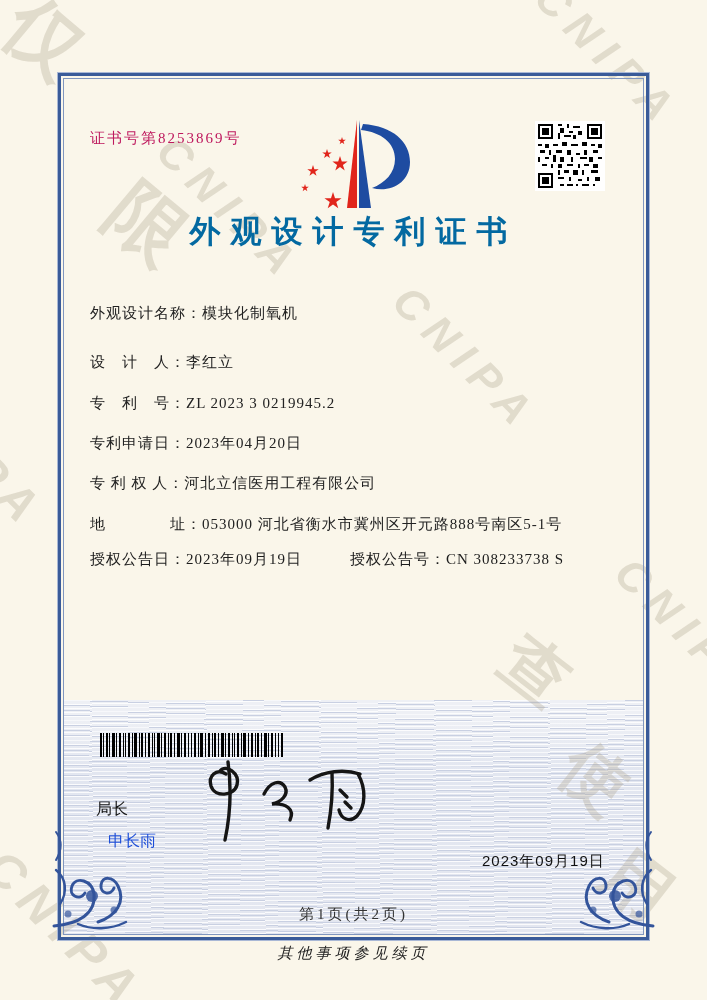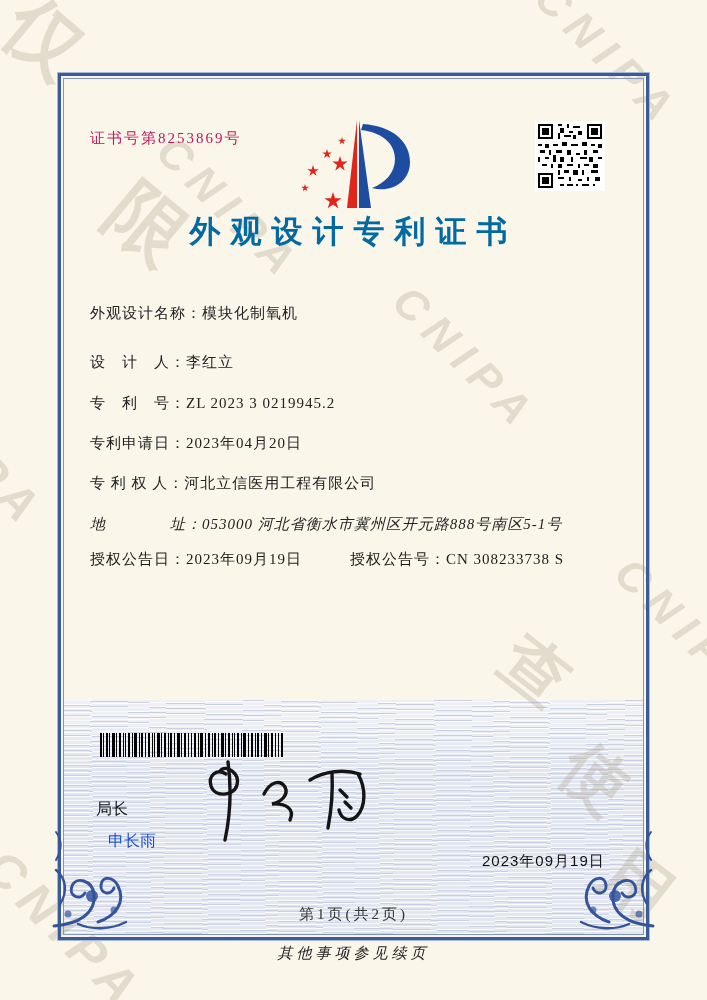--- a/index.html
+++ b/index.html
@@ -33,21 +33,21 @@
   .cert-no{ position:absolute; left:90px; top:129px; font-size:15px; letter-spacing:2px; color:#be185d; z-index:3;}
   .logo{ position:absolute; left:297px; top:114px; z-index:3; }
   .qr{ position:absolute; left:535px; top:121px; width:70px; height:70px; background:#fff; padding:3px; box-sizing:border-box; z-index:3;}
   .title{
     position:absolute; left:0; top:211px; width:100%; text-align:center; z-index:3;
     font-size:31px; font-weight:bold; letter-spacing:10px; color:#0369a1;
   }
   
   .field{ position:absolute; left:90px; font-size:15px; color:#222; z-index:3; letter-spacing:1px;margin-top:8px;}
   .field .lab{ color:#222; }
-  .f0{top:296px;} .f1{top:345px;} .f2{top:386px;} .f3{top:426px;} .f4{top:466px;} .f5{top:507px;font-style:italic;}
+  .f0{top:296px;} .f1{top:345px;} .f2{top:386px;} .f3{top:426px;} .f4{top:466px;} .f5{top:507px;}
   .grant-row{ position:absolute; left:90px; top:550px; width:530px; font-size:15px; z-index:3; letter-spacing:1px;}
   .grant-no{ position:absolute; left:260px; top:0; }
   
   .body-text{
     position:absolute; left:88px; top:584px; width:532px; z-index:3;
     font-size:13.5px; font-style:italic; line-height:1.85; letter-spacing:0.5px; color:#1a1a1a;
   }
   .body-text p{ margin:0 0 2px 0; text-indent:2em; }
   
   .barcode{ position:absolute; left:100px; top:733px; z-index:3; }

